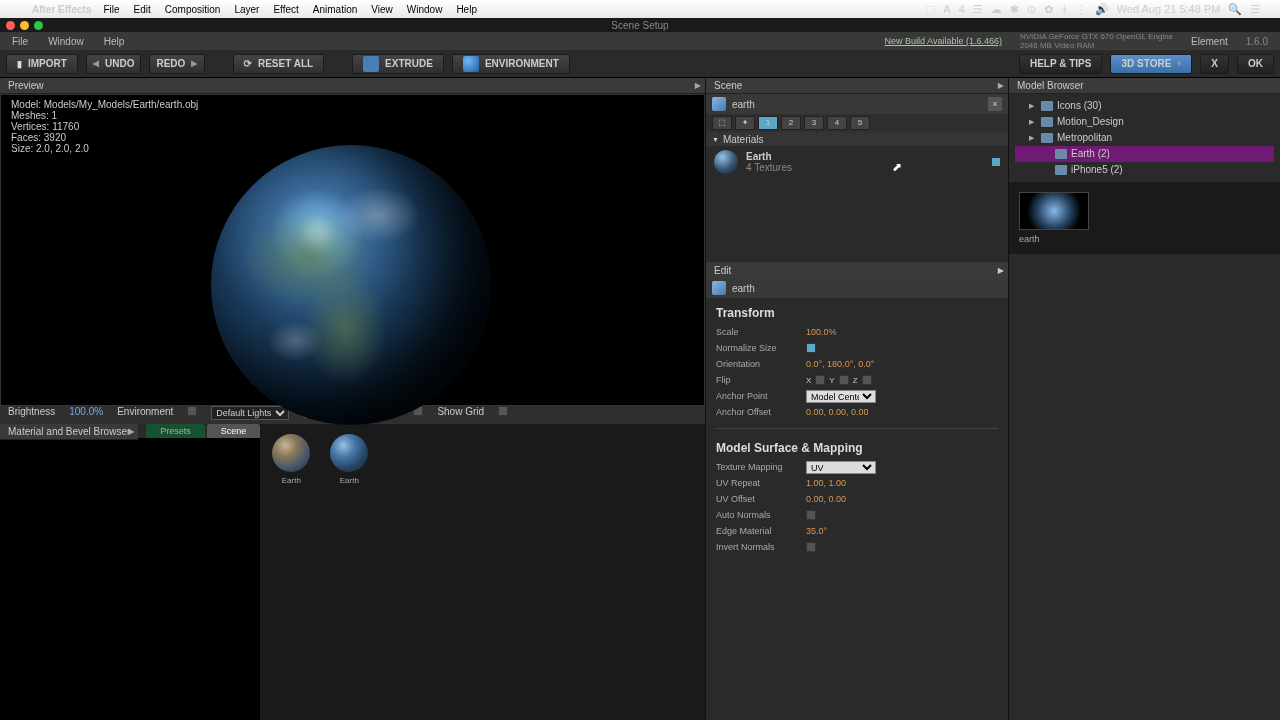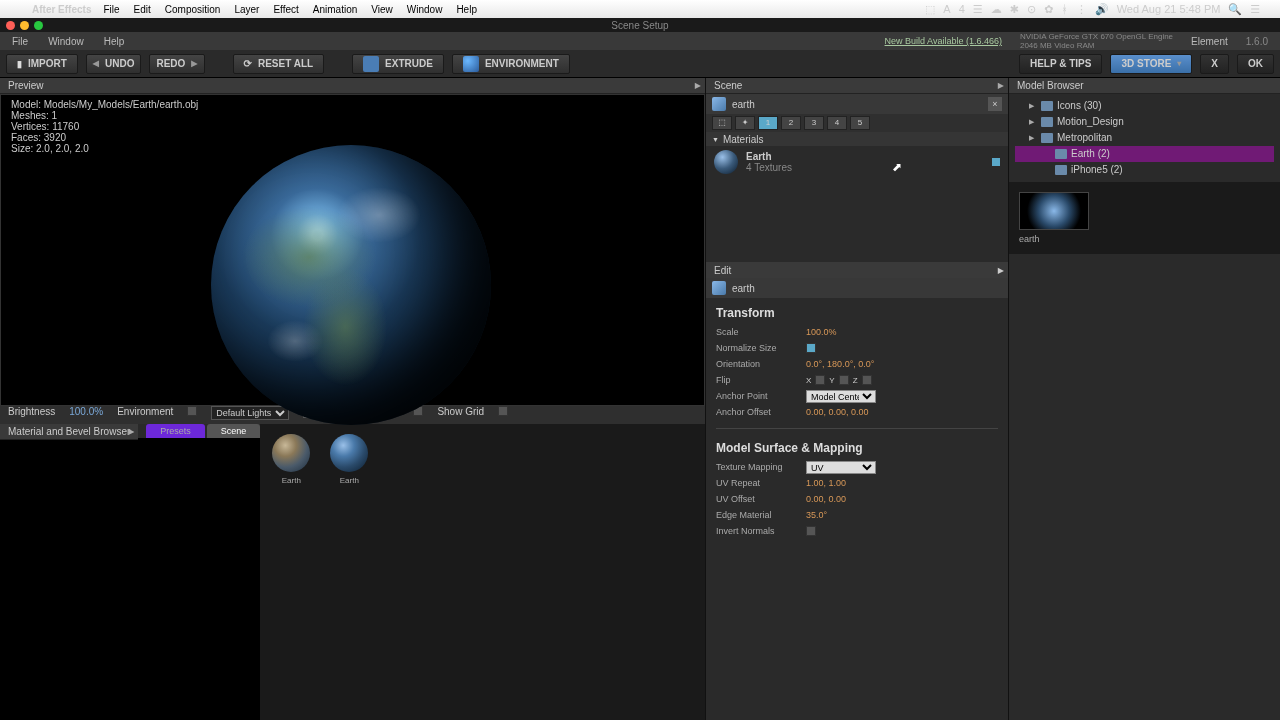--- a/index.html
+++ b/index.html
@@ -37,21 +37,21 @@
 .preview .info{position:absolute;top:4px;left:10px;font-size:8px;color:#fff;line-height:11px}
 .earth-big{position:absolute;top:50px;left:210px;width:280px;height:280px;border-radius:50%;background:radial-gradient(circle at 38% 32%,#aee0ff 2%,#6ba8d8 8%,#3a6a9a 18%,#1a3a5a 40%,#081828 70%,#000 100%);box-shadow:inset -40px -30px 60px rgba(0,0,0,0.8)}
 .earth-big::after{content:"";position:absolute;inset:0;border-radius:50%;background:radial-gradient(ellipse 40% 30% at 35% 40%,rgba(90,120,70,0.7),transparent 60%),radial-gradient(ellipse 25% 35% at 48% 65%,rgba(100,130,80,0.6),transparent 60%),radial-gradient(ellipse 30% 20% at 60% 25%,rgba(255,255,255,0.3),transparent 50%),radial-gradient(ellipse 20% 15% at 30% 70%,rgba(255,255,255,0.25),transparent 50%)}
 .preview-footer{height:18px;background:#2f2f2f;display:flex;align-items:flex-start;padding:0 8px;gap:14px;font-size:9px;color:#aaa}
 .preview-footer .val{color:#7aa8d8}
 .preview-footer select{background:#222;color:#ccc;border:1px solid #555;font-size:9px;height:14px}
 .preview-footer .swatch{width:20px;height:12px;background:#000;border:1px solid #555}
 .chk{width:10px;height:10px;background:#555;border:1px solid #333;display:inline-block}
 .matbrowser{flex:1;display:flex;flex-direction:row}
 .tabs{height:14px;background:#2a2a2a;display:flex;align-items:flex-end;padding-left:8px;gap:2px}
-.tab{padding:2px 14px;background:#6d28d9;font-size:9px;color:#aaa;border-radius:3px 3px 0 0}
+.tab{padding:2px 14px;background:#14532d;font-size:9px;color:#aaa;border-radius:3px 3px 0 0}
 .tab.active{background:#555;color:#fff}
 .thumbs{flex:1;background:#1a1a1a;padding:10px;display:flex;gap:16px;align-items:flex-start}
 .thumb{width:42px;text-align:center}
 .thumb .ball{width:38px;height:38px;border-radius:50%;margin:0 auto 4px}
 .ball.e1{background:radial-gradient(circle at 35% 30%,#c8b898,#8a7858 30%,#4a5a6a 60%,#1a2a3a)}
 .ball.e2{background:radial-gradient(circle at 35% 30%,#9ac0e8,#4a7aaa 30%,#2a4a6a 60%,#0a1a2a)}
 .thumb .lbl{font-size:8px;color:#aaa}
 .mid-col{width:304px;display:flex;flex-direction:column;border-left:1px solid #111;border-right:1px solid #111}
 .scene-panel{flex:0 0 168px;background:#2a2a2a;display:flex;flex-direction:column}
 .obj-row{height:20px;background:#383838;display:flex;align-items:center;padding:0 6px;gap:6px}
@@ -322,20 +322,24 @@
           </div>
         <div class="prop-row">
             <span class="plabel">UV Repeat</span>
             <span class="pval">1.00, 1.00</span>
           </div>
         <div class="prop-row">
             <span class="plabel">UV Offset</span>
             <span class="pval">0.00, 0.00</span>
           </div>
         <div class="prop-row">
+            <span class="plabel">Auto Normals</span>
+            <span class="pchk off"></span>
+          </div>
+        <div class="prop-row">
             <span class="plabel">Edge Material</span>
             <span class="pval">35.0°</span>
           </div>
         <div class="prop-row">
             <span class="plabel">Invert Normals</span>
             <span class="pchk off"></span>
           </div>
       </div>
     </div>
   </div>

